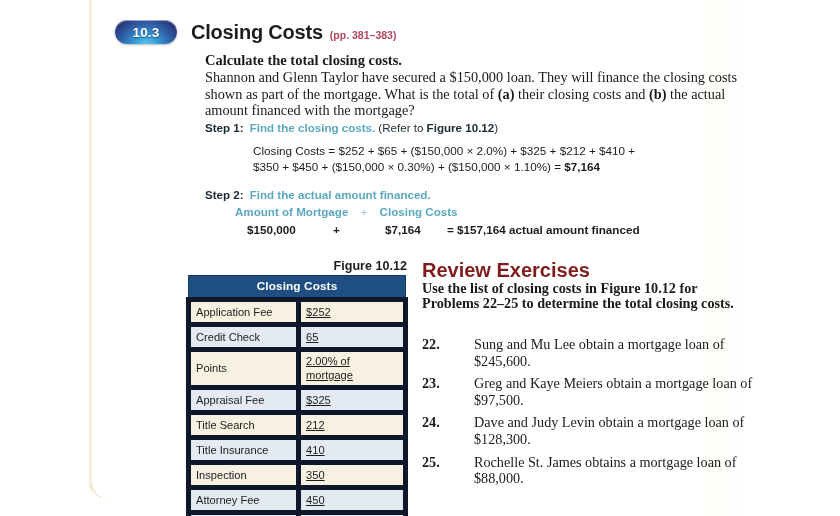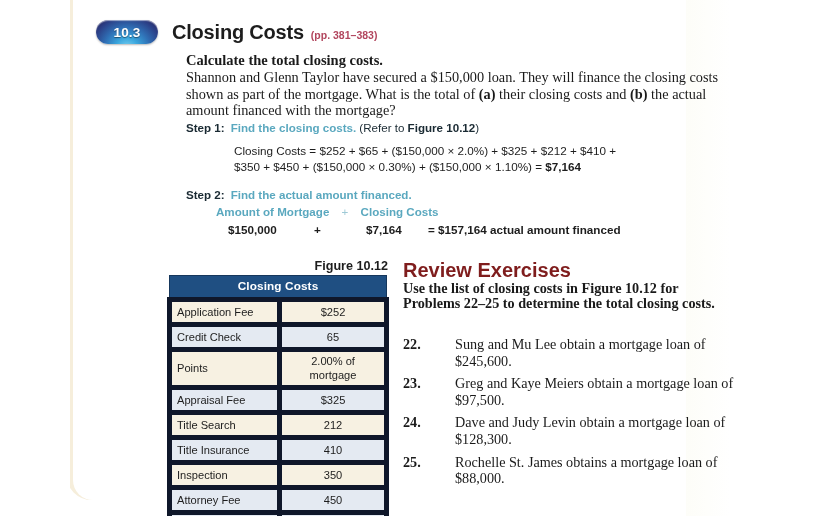--- a/index.html
+++ b/index.html
@@ -7,20 +7,21 @@
     padding: 0;
     background: #ffffff;
   }
   #page {
     position: relative;
     width: 760px;
     height: 516px;
     overflow: hidden;
     background: #ffffff;
     font-family: "Liberation Sans", sans-serif;
+    margin-left: 19px;
   }
 
   
   .frame-border {
     position: absolute;
     left: 66px;
     top: -40px;
     width: 700px;
     height: 540px;
     border: 7px solid #f6eedb;
@@ -183,21 +184,21 @@
   }
   .cc-table td {
     font-size: 11.1px;
     color: #1d1d1d;
     padding: 2px 5px 3px 5px;
     border: 5px solid #0f172a;
     height: 15px;
     line-height: 14px;
   }
   .cc-table td.lab { width: 104px; text-align: left; }
-  .cc-table td.val { width: 102px; text-align: center; }
+  .cc-table td.val { width: 102px; text-align: left; text-decoration: underline; }
   .cc-table tr.r-cream td { background: #f7f1e2; }
   .cc-table tr.r-blue  td { background: #e4eaf2; }
 
   
   .rev-title {
     position: absolute;
     left: 403px;
     top: 259px;
     font-size: 20px;
     font-weight: bold;

